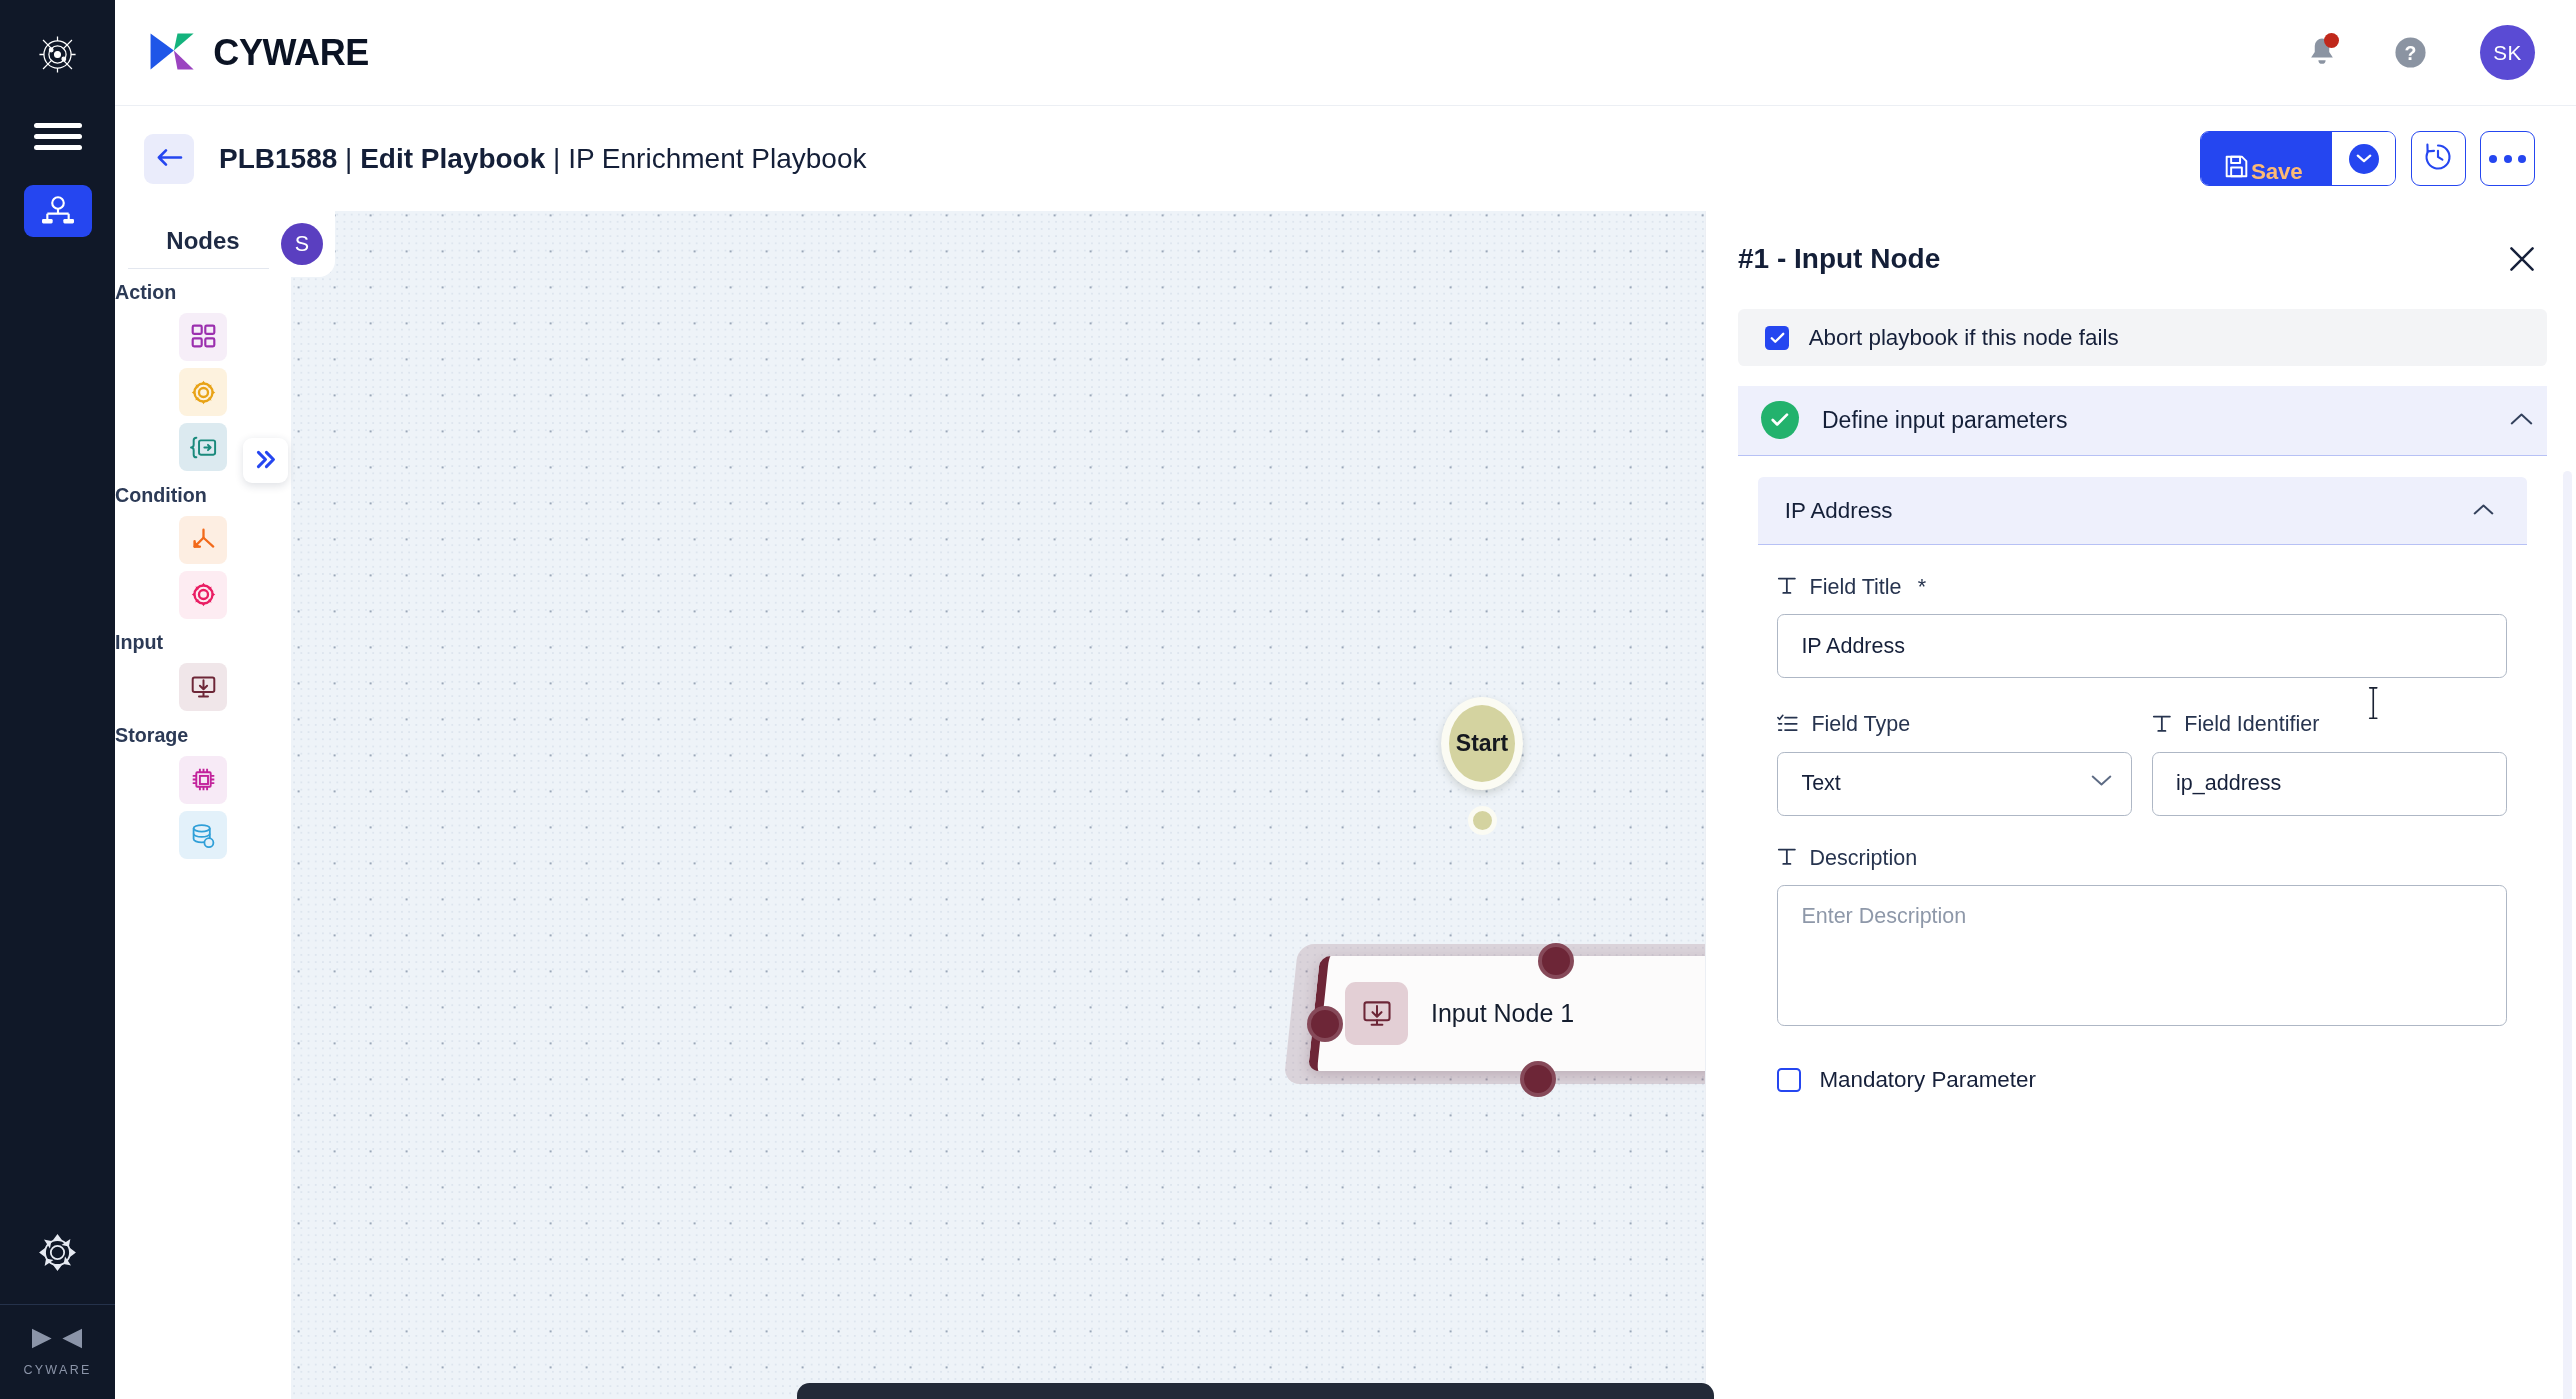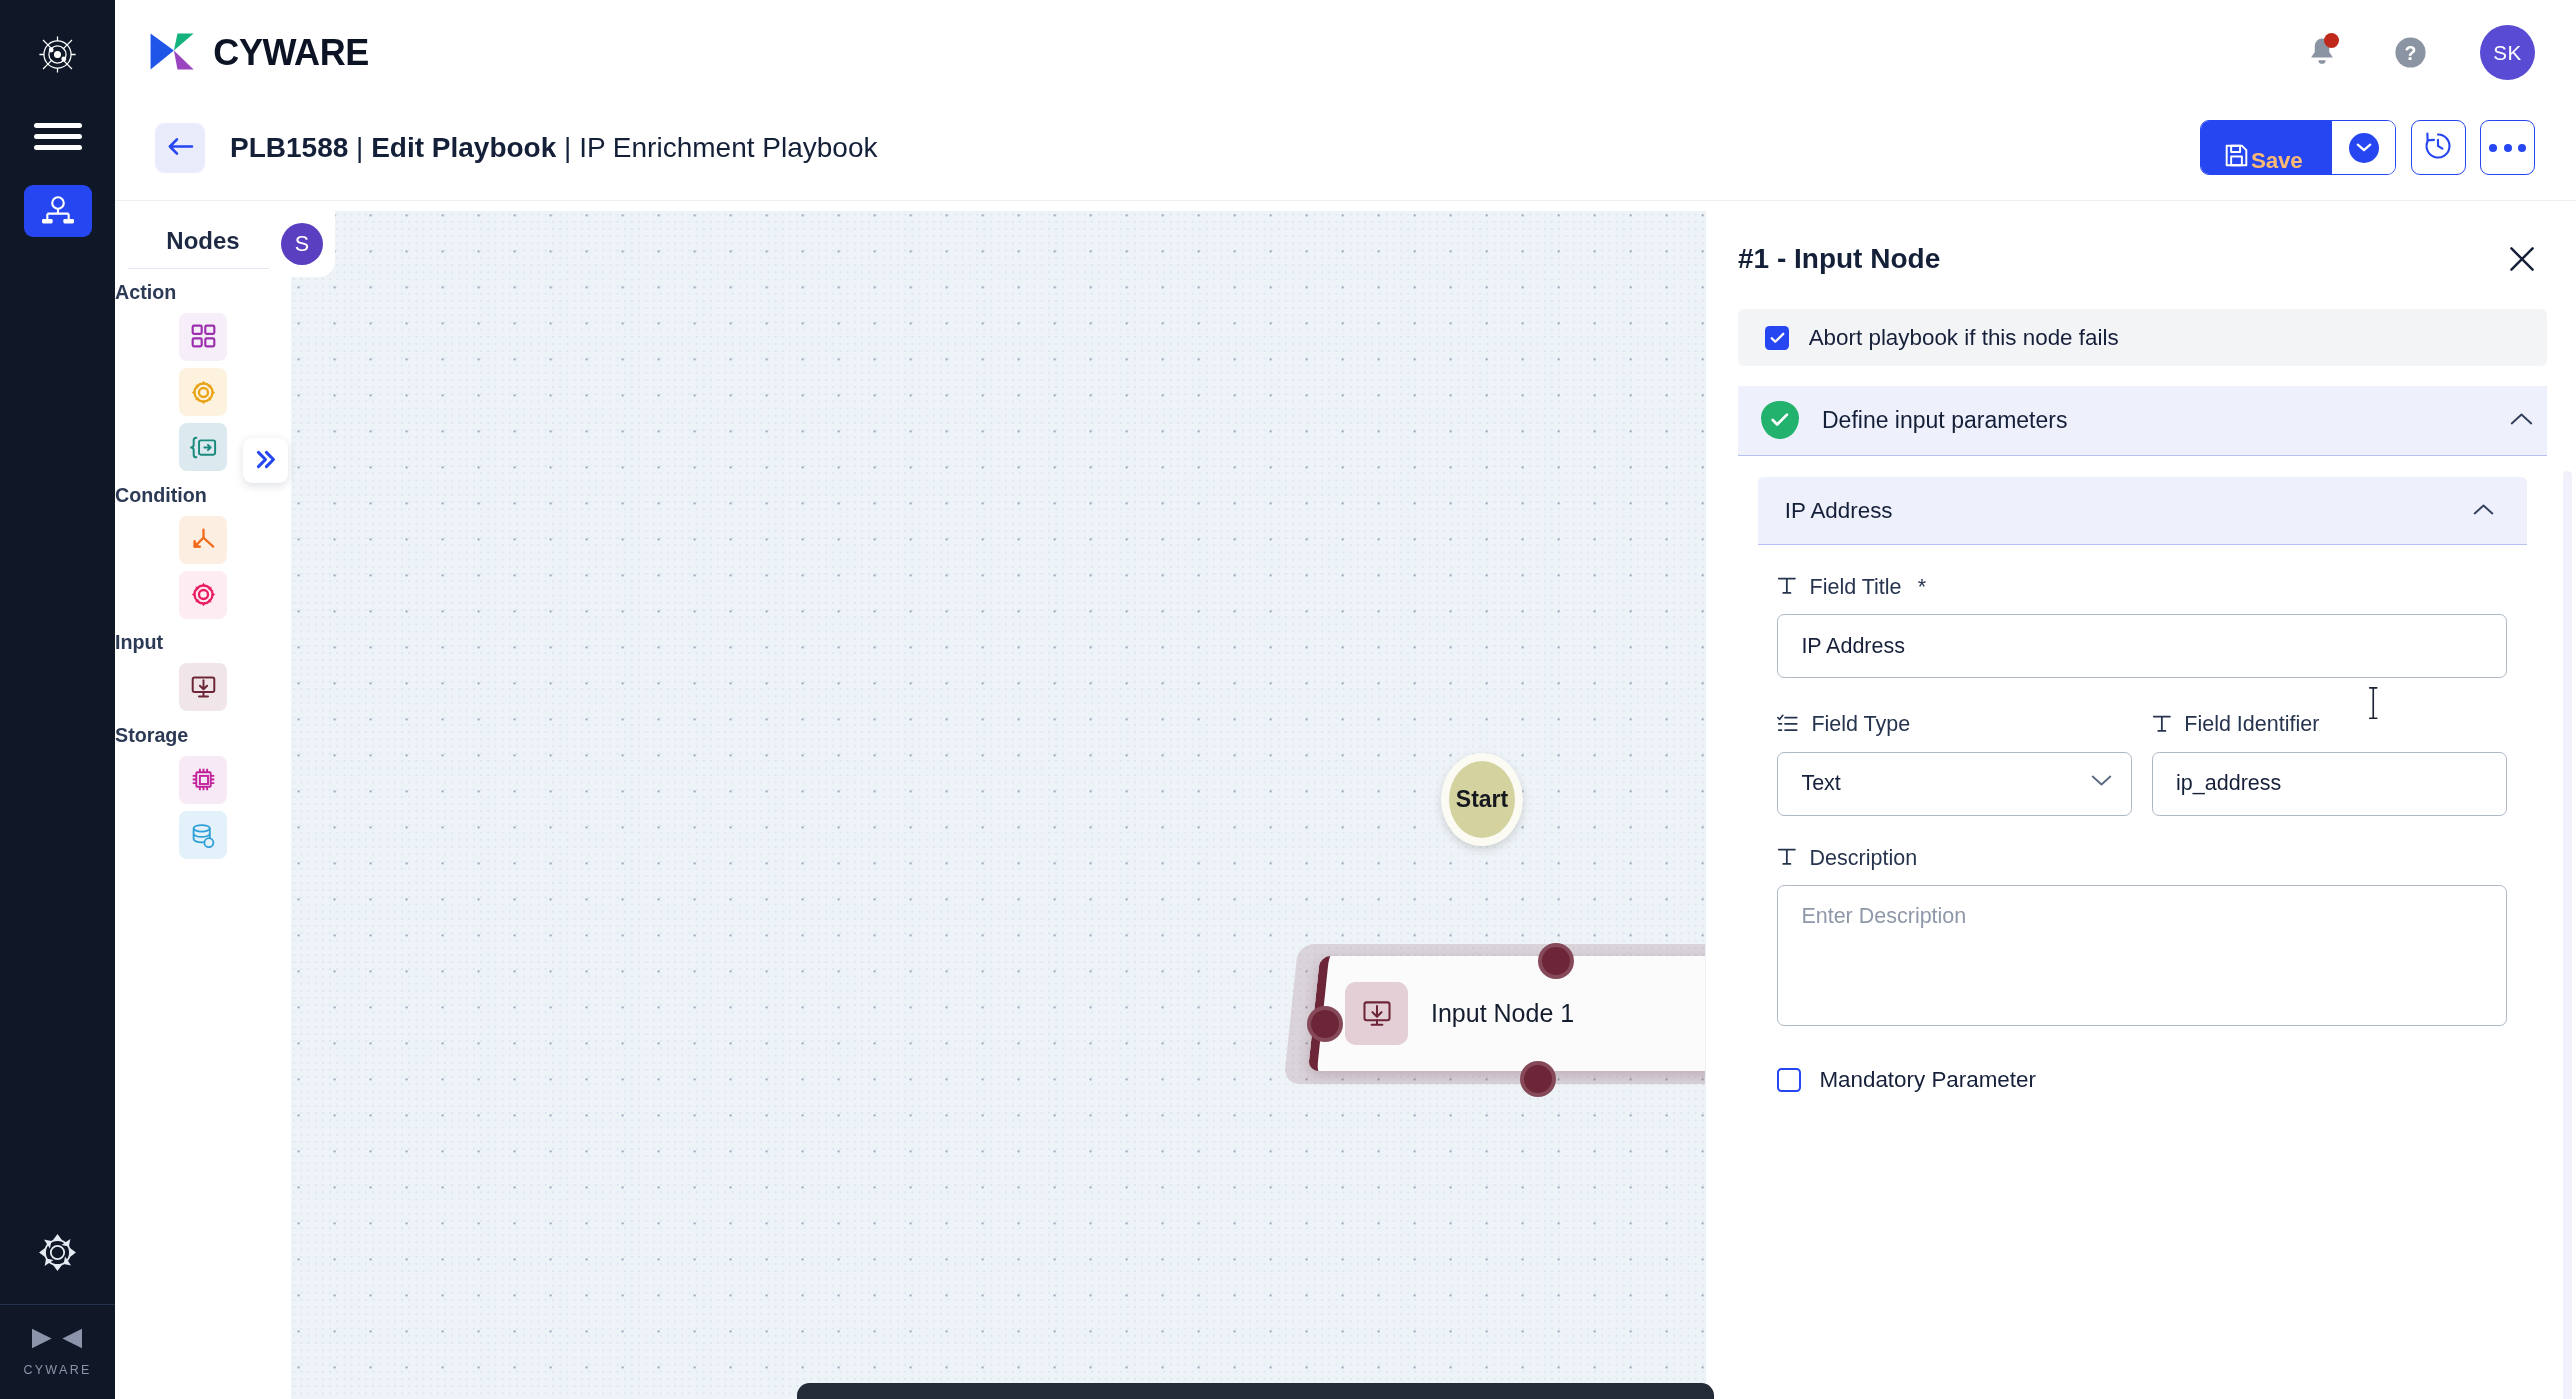--- a/index.html
+++ b/index.html
@@ -51,23 +51,23 @@
   .help-icon { width: 39px; height: 39px; cursor: pointer; }
   .avatar {
     width: 55px; height: 55px; border-radius: 50%; background: #5a4bd4;
     color: #fff; font-size: 20.6px; font-weight: 500;
     display:flex; align-items:center; justify-content:center; cursor:pointer;
     letter-spacing: 0.4px;
   }
 
   
   .subbar {
-    position: absolute; left: 115px; top: 95px; width: 2461px; height: 106px;
+    position: absolute; left: 115px; top: 106px; width: 2461px; height: 106px;
     background: #fff; border-bottom: 0.9px solid #eceff4;
-    display:flex; align-items:center; padding: 0 41px 0 40px;
+    display:flex; align-items:center; padding: 0 41px 0 29px;
   }
   .back-btn {
     width: 50px; height: 50px; border-radius: 9px; background: #eaecfb;
     display:flex; align-items:center; justify-content:center; cursor:pointer; flex: none;
   }
   .page-title {
     margin-left: 25px; font-size: 28px; color: #141f38; font-weight: 400;
   }
   .page-title b { font-weight: 700; }
   .subbar-spacer { flex: 1; }
@@ -126,21 +126,21 @@
     position:absolute; left: 269px; top: 211px; width: 1436px; height: 1189px;
     background-color: #eef3f8;
     background-image:
       radial-gradient(circle, #9aa7b8 1.3px, transparent 1.3px),
       radial-gradient(circle, #dde5ee 0.8px, transparent 0.9px);
     background-size: 36px 36px, 7.2px 7.2px;
     background-position: 11.6px 22.4px, 0 0;
     overflow: hidden;
   }
   .start-node {
-    position:absolute; left: 1172px; top: 542px; width: 82px; height: 93px;
+    position:absolute; left: 1172px; top: 486px; width: 82px; height: 93px;
     border-radius: 50%; background: #d4d3a0; border: 8px solid #fbfbf3;
     box-shadow: 0 3.6px 9px rgba(40,50,30,.17);
     display:flex; align-items:center; justify-content:center;
     font-size: 23px; font-weight: 700; color:#15181f; cursor: move; z-index: 3;
   }
   .start-port {
     position:absolute; left: 1199px; top: 595px; width: 29px; height: 29px;
     border-radius:50%; background:#d4d3a0; border: 5.4px solid #fbfbf3; z-index: 2;
   }
 

